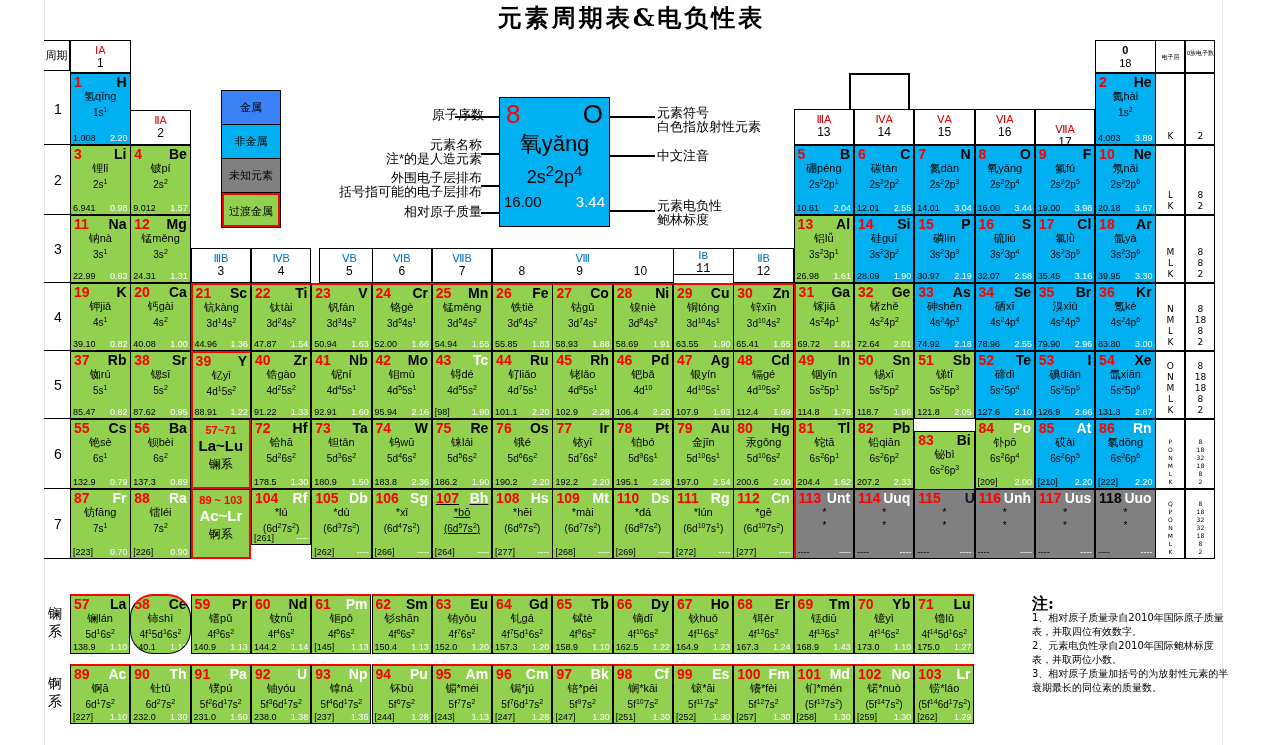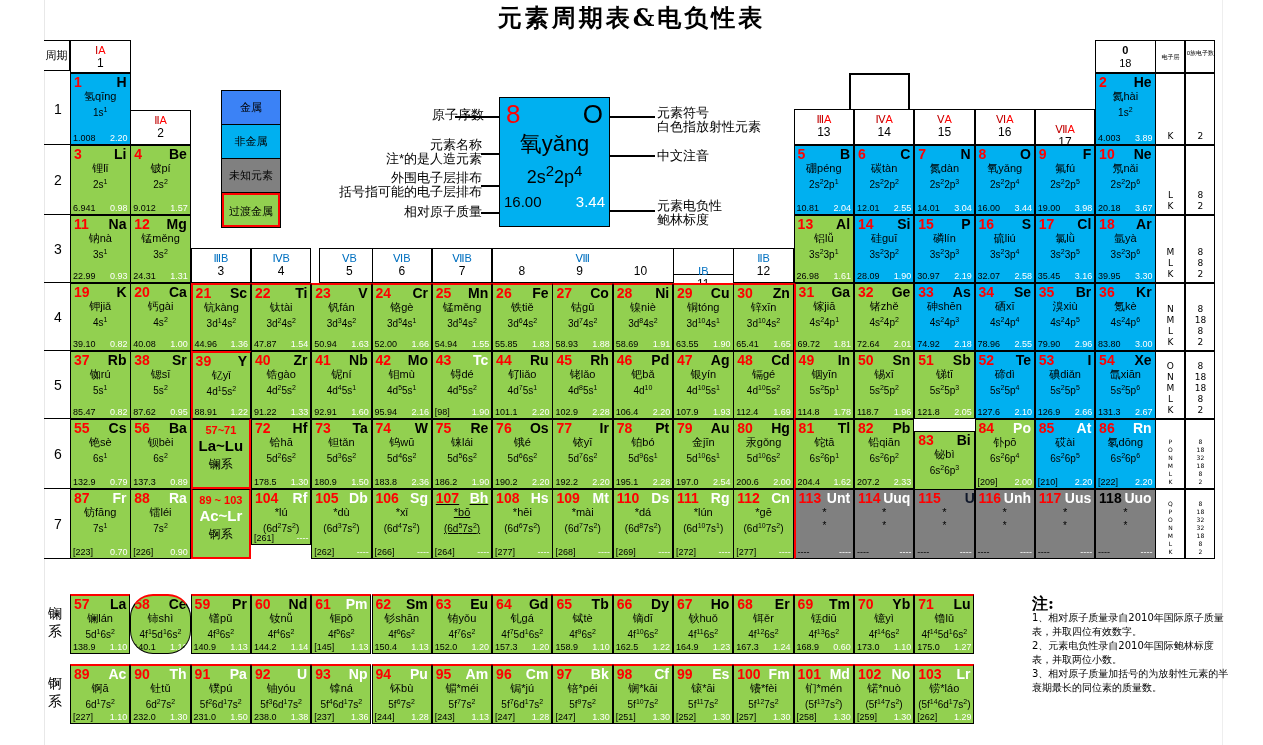--- a/index.html
+++ b/index.html
@@ -82,21 +82,21 @@
       <div style="font-size: 12px;">7</div>
     </div>
     <div class="hdr" style="left: 492.1px; top: 248px; width: 181.5px; height: 35px; padding-top: 3px;">
       <div style="color: rgb(0, 112, 192);">Ⅷ</div>
       <div style="display: flex; justify-content: space-around; font-size: 12px;">
         <span>8</span>
         <span>9</span>
         <span>10</span>
       </div>
     </div>
-    <div class="hdr" style="left: 673px; top: 248px; width: 60.5px; height: 27px; padding-top: 16px;">
+    <div class="hdr" style="left: 673px; top: 248px; width: 60.5px; height: 27px; padding-top: 1px; font-family: Liberation Mono, monospace;">
       <div><span style="color: rgb(0, 112, 192);">Ⅰ</span><span class="b">B</span></div>
       <div style="font-size: 12px;">11</div>
     </div>
     <div class="hdr" style="left: 733.3px; top: 248px; width: 60.5px; height: 35px; padding-top: 3px;">
       <div><span style="color: rgb(0, 112, 192);">Ⅱ</span><span class="b">B</span></div>
       <div style="font-size: 12px;">12</div>
     </div>
     <div class="hdr" style="left: 793.6px; top: 109px; width: 60.5px; height: 36px; padding-top: 3px;">
       <div><span style="color: rgb(192, 0, 0);">Ⅲ</span><span class="r">A</span></div>
       <div style="font-size: 12px;">13</div>
@@ -1393,21 +1393,21 @@
     </div>
     <div class="cell metal red-top" style="left: 793.6px; top: 594px; width: 60.3px; height: 60px;">
       <div class="el-top">
         <span class="num">69</span>
         <span class="sym">Tm</span>
       </div>
       <div class="el-name">铥diū</div>
       <div class="el-cfg">4f<sup>13</sup>6s<sup>2</sup></div>
       <div class="el-bot">
         <span>168.9</span>
-        <span class="en">0.60</span>
+        <span class="en">1.43</span>
       </div>
     </div>
     <div class="cell metal red-top" style="left: 853.9px; top: 594px; width: 60.3px; height: 60px;">
       <div class="el-top">
         <span class="num">70</span>
         <span class="sym">Yb</span>
       </div>
       <div class="el-name">镱yì</div>
       <div class="el-cfg">4f<sup>14</sup>6s<sup>2</sup></div>
       <div class="el-bot">

